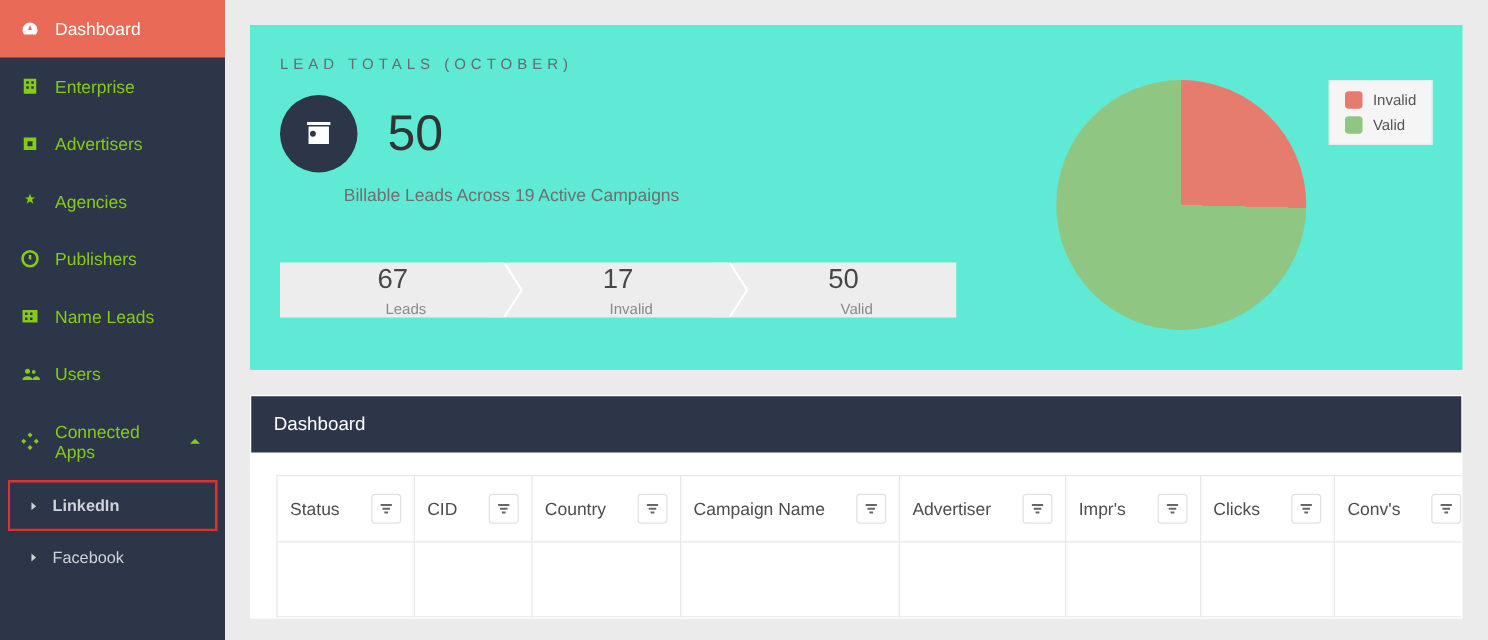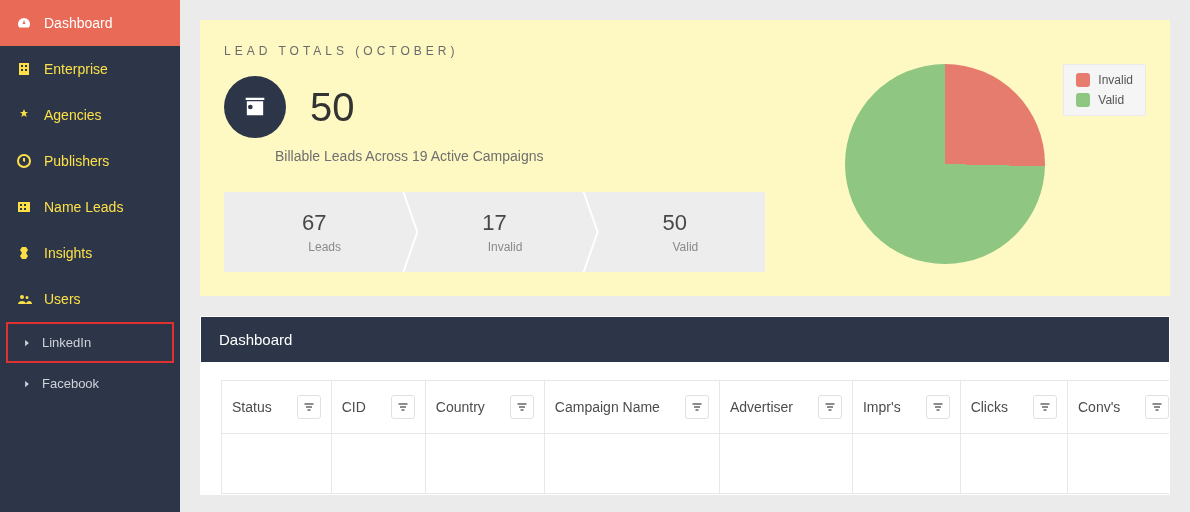--- a/index.html
+++ b/index.html
@@ -21,21 +21,21 @@
     display: flex;
     flex-direction: column;
     font-size: 14px;
   }
   .nav-item {
     display: flex;
     align-items: center;
     gap: 12px;
     padding: 15px 16px;
     cursor: pointer;
-    color: #fde047;
+    color: #84cc16;
   }
   .nav-item.active { background: #e96a57; color: #fff; }
   .nav-icon { width: 16px; height: 16px; display: inline-flex; align-items: center; justify-content: center; }
   .nav-icon svg { width: 16px; height: 16px; fill: currentColor; }
   .nav-item .chev-up { margin-left: auto; }
   .subnav {
     display: flex;
     flex-direction: column;
   }
   .sub-item {
@@ -44,30 +44,31 @@
     gap: 10px;
     padding: 13px 16px 13px 22px;
     cursor: pointer;
     color: #cfd3d8;
     font-size: 13px;
   }
   .sub-item.highlighted {
     box-shadow: inset 0 0 0 2px #e0312f;
     margin: 0 6px;
     padding-left: 16px;
+    font-weight: bold;
   }
   .sub-item .sub-chev { width: 10px; height: 10px; }
   
   .main {
     flex: 1;
     padding: 20px 20px 0 20px;
     overflow: hidden;
   }
   .card {
-    background: #fef9c3;
+    background: #5eead4;
     padding: 24px 24px 24px 24px;
     position: relative;
     margin-bottom: 20px;
   }
   .card-title {
     letter-spacing: 4px;
     font-size: 12px;
     color: #6a6a6a;
     text-transform: uppercase;
     margin-bottom: 18px;
@@ -87,20 +88,21 @@
   .big-icon {
     width: 62px; height: 62px; border-radius: 50%;
     background: #2c3648; display: flex; align-items: center; justify-content: center;
   }
   .big-icon svg { width: 28px; height: 28px; fill: #fff; }
   .big-number { font-size: 40px; color: #333; font-weight: 300; }
   .subline { color: #6f6f6f; font-size: 14px; margin-left: 51px; margin-top: -14px; margin-bottom: 28px; }
   .chevron-stats {
     display: flex;
     height: 80px;
+    align-items: center;
   }
   .chevron-cell {
     flex: 1;
     background: #ededed;
     position: relative;
     display: flex;
     flex-direction: column;
     align-items: center;
     justify-content: center;
     gap: 4px;
@@ -214,20 +216,28 @@
       <span class="nav-icon">
         <svg viewBox="0 0 16 16">
             <path d="M3 2h10v12H3V2zm2 2v2h2V4H5zm4 0v2h2V4H9zM5 8v2h2V8H5zm4 0v2h2V8H9z"></path>
           </svg>
       </span>
       <span>Enterprise</span>
     </div>
     <div class="nav-item">
       <span class="nav-icon">
         <svg viewBox="0 0 16 16">
+            <path d="M3 3h10v10H3V3zm3 3v4h4V6H6z"></path>
+          </svg>
+      </span>
+      <span>Advertisers</span>
+    </div>
+    <div class="nav-item">
+      <span class="nav-icon">
+        <svg viewBox="0 0 16 16">
             <path d="M8 2l1.2 3H12l-2.4 1.8L10.8 10 8 8.2 5.2 10l1.2-3.2L4 5h2.8L8 2z"></path>
           </svg>
       </span>
       <span>Agencies</span>
     </div>
     <div class="nav-item">
       <span class="nav-icon">
         <svg viewBox="0 0 16 16">
             <path d="M8 1a7 7 0 1 0 .001 14.001A7 7 0 0 0 8 1zm0 2a5 5 0 1 1 0 10A5 5 0 0 1 8 3zm-1 2v3l2 1V5H7z"></path>
           </svg>
@@ -238,32 +248,37 @@
       <span class="nav-icon">
         <svg viewBox="0 0 16 16">
             <path d="M2 3h12v10H2V3zm2 2v2h2V5H4zm4 0v2h2V5H8zm-4 4v2h2V9H4zm4 0v2h2V9H8z"></path>
           </svg>
       </span>
       <span>Name Leads</span>
     </div>
     <div class="nav-item">
       <span class="nav-icon">
         <svg viewBox="0 0 16 16">
-            <path d="M6 2h4l2 3-2 3H6L4 5l2-3zm0 6h4l2 3-2 3H6l-2-3 2-3z"></path>
-          </svg>
-      </span>
-      <span>Insights</span>
-    </div>
-    <div class="nav-item">
-      <span class="nav-icon">
-        <svg viewBox="0 0 16 16">
             <path d="M6 4a2 2 0 1 1 0 4 2 2 0 0 1 0-4zm5 1a1.5 1.5 0 1 1 0 3 1.5 1.5 0 0 1 0-3zM2 13c0-2 2-3 4-3s4 1 4 3H2zm8 0c0-1 .5-1.8 1.3-2.3.5-.3 1.1-.7 1.7-.7 1.5 0 3 1 3 3h-6z"></path>
           </svg>
       </span>
       <span>Users</span>
+    </div>
+    <div class="nav-item">
+      <span class="nav-icon">
+        <svg viewBox="0 0 16 16">
+            <path d="M8 1l2 2-2 2-2-2 2-2zM3 6l2 2-2 2-2-2 2-2zm10 0l2 2-2 2-2-2 2-2zM8 11l2 2-2 2-2-2 2-2z"></path>
+          </svg>
+      </span>
+      <span>Connected Apps</span>
+      <span class="nav-icon chev-up">
+        <svg viewBox="0 0 16 16">
+            <path d="M4 10l4-4 4 4z"></path>
+          </svg>
+      </span>
     </div>
     <div class="subnav">
       <div class="sub-item highlighted">
         <span class="nav-icon sub-chev">
           <svg viewBox="0 0 16 16">
               <path d="M5 3l6 5-6 5z"></path>
             </svg>
         </span>
         <span>LinkedIn</span>
       </div>

